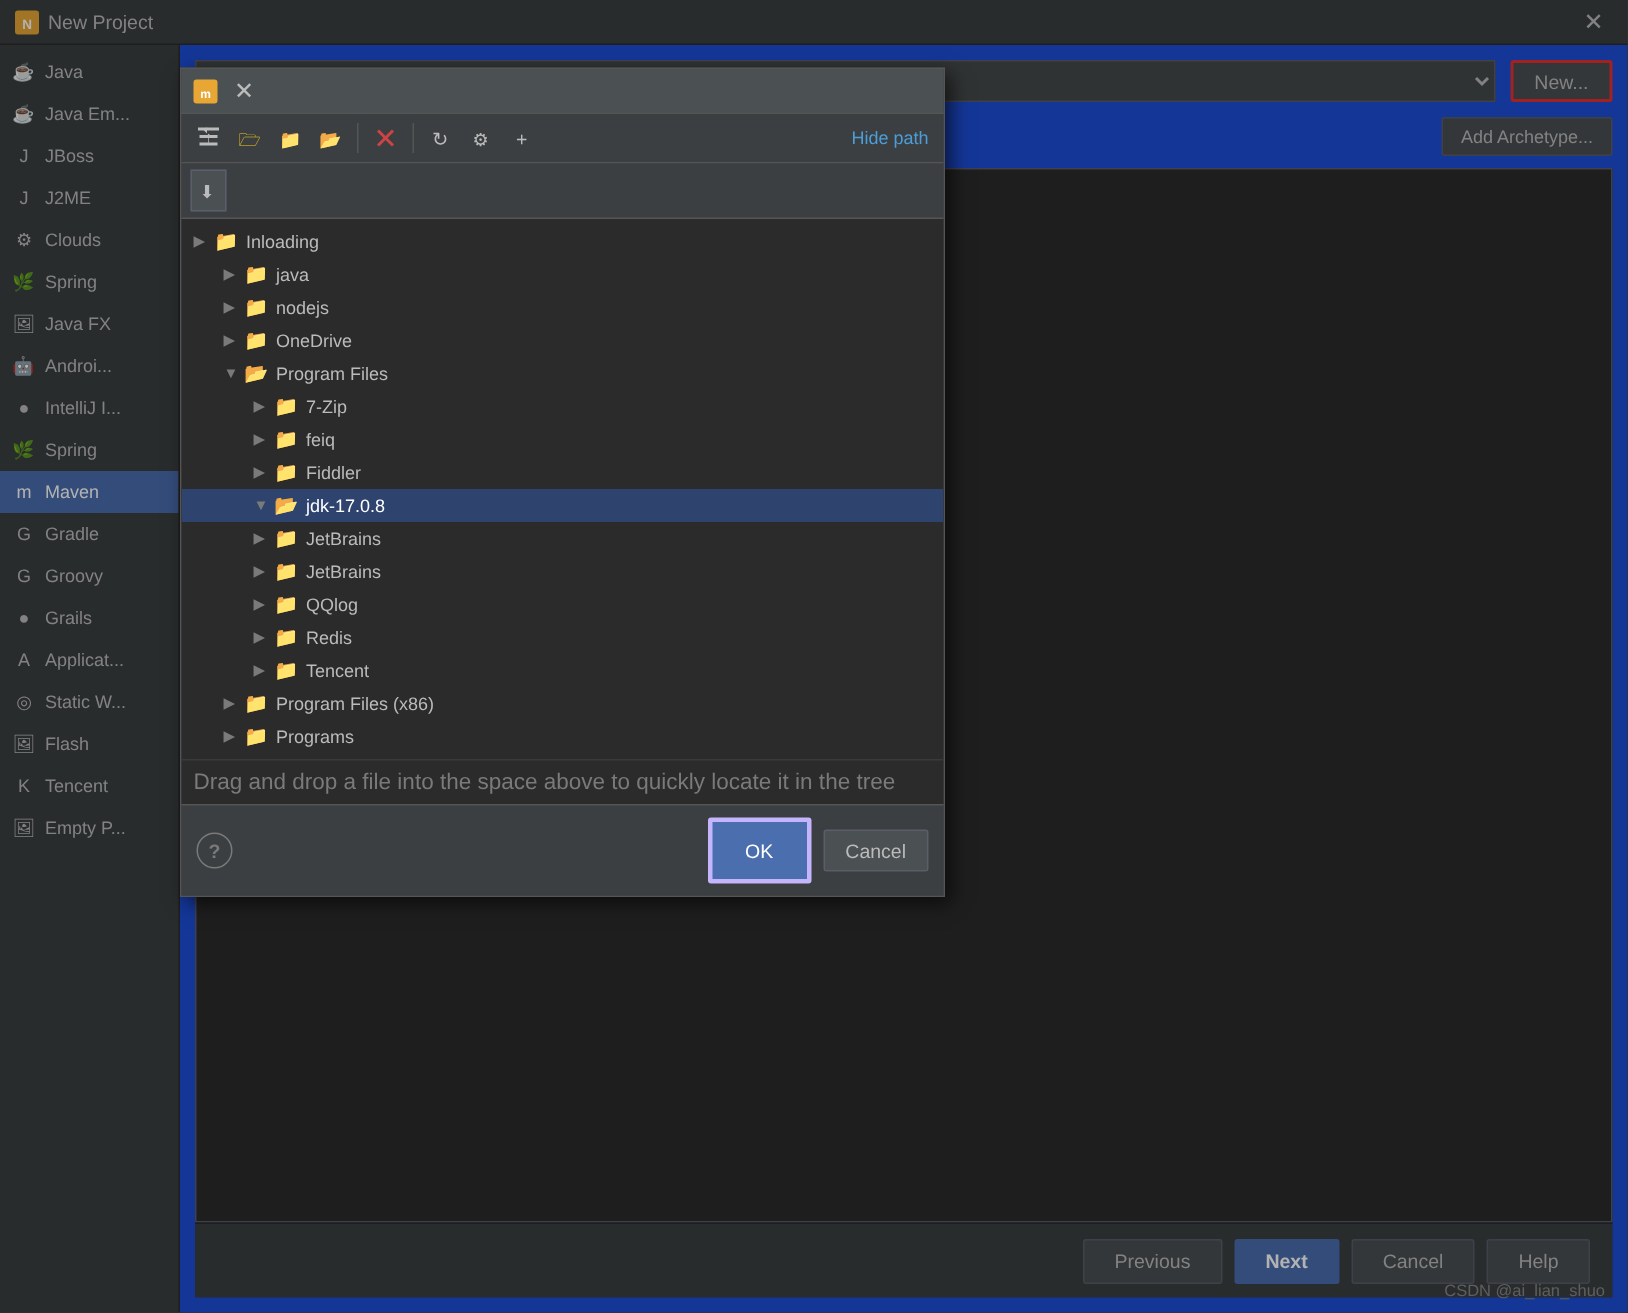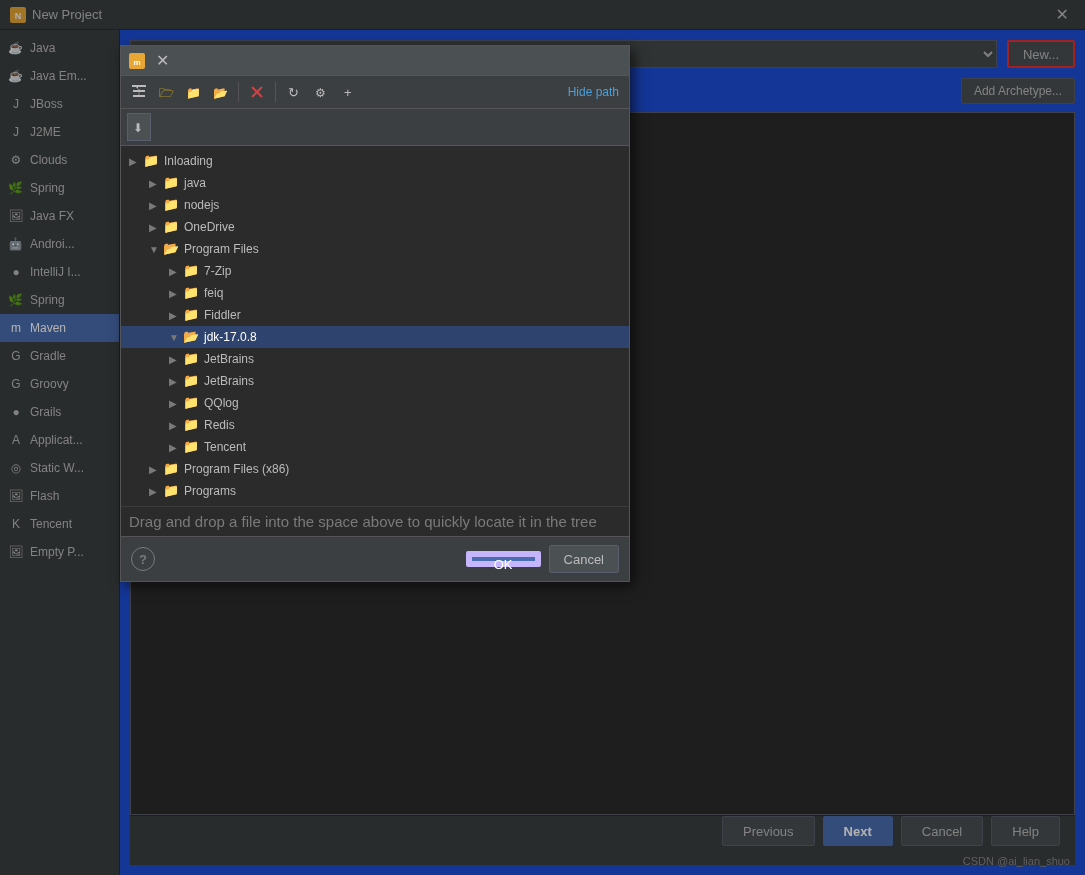--- a/index.html
+++ b/index.html
@@ -164,20 +164,21 @@
       margin-right: 6px;
       font-size: 10px;
     }
 
     
     .bottom-bar {
       height: 50px;
       background: #3c3f41;
       border-top: 1px solid #2b2b2b;
       display: flex;
+      align-items: center;
       justify-content: flex-end;
       padding: 0 15px;
       gap: 8px;
     }
     .bottom-btn {
       height: 30px;
       padding: 0 20px;
       background: #4b5052;
       border: 1px solid #5a5d6b;
       color: #bbbbbb;
@@ -377,24 +378,24 @@
       color: #7a7a7a;
       display: flex;
       align-items: center;
       justify-content: center;
       font-size: 13px;
       cursor: pointer;
       font-weight: bold;
     }
     .dialog-spacer { flex: 1; }
     .dialog-ok-btn {
-      height: 16px;
+      height: 44px;
       padding: 0 22px;
       background: #4b6eaf;
-      border: 6px solid #c4b5fd;
+      border: 3px solid #c4b5fd;
       color: white;
       cursor: pointer;
       font-size: 13px;
       border-radius: 2px;
     }
     .dialog-cancel-btn {
       height: 28px;
       padding: 0 14px;
       background: #4b5052;
       border: 1px solid #5a5d6b;

